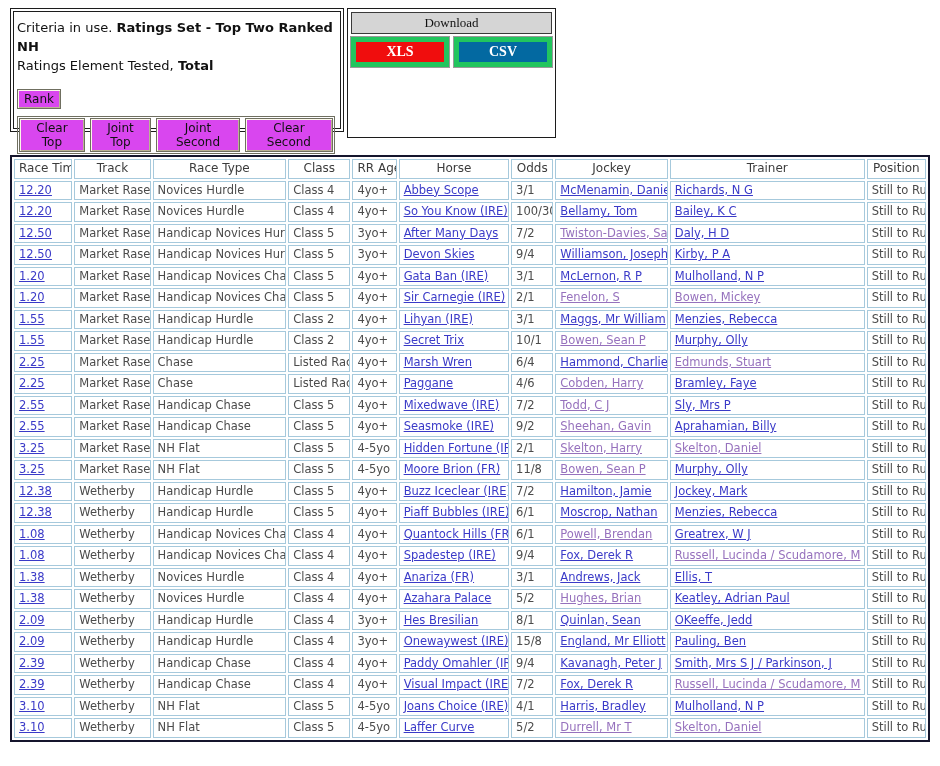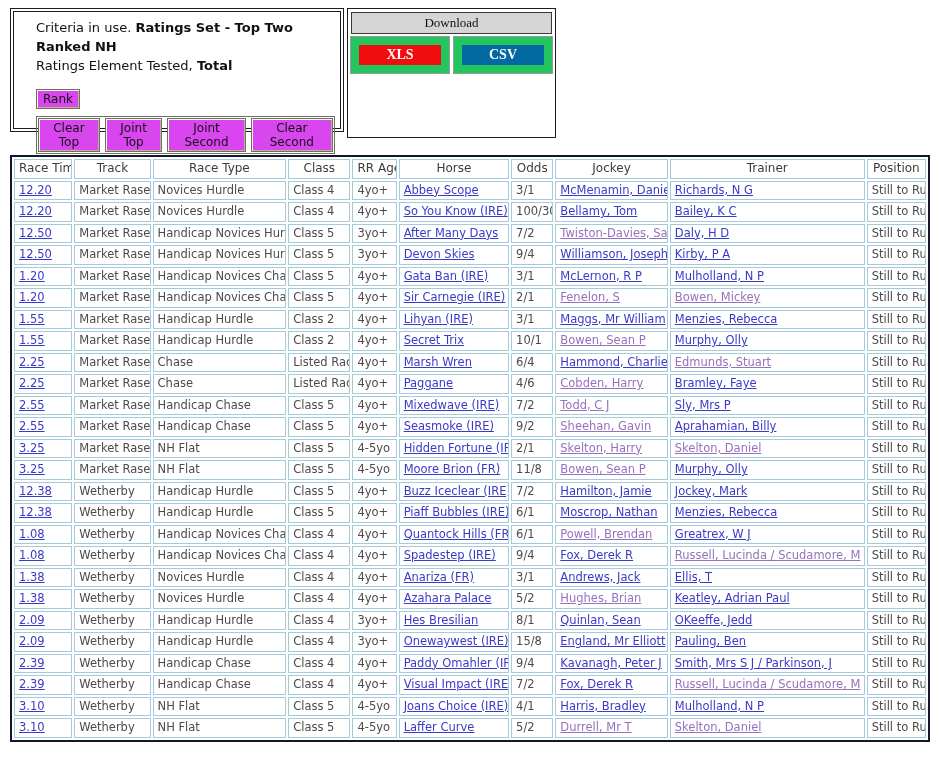--- a/index.html
+++ b/index.html
@@ -2,39 +2,39 @@
 <html><head>
 <meta charset="utf-8">
 <style>
   html,body { margin:0; padding:0; background:#ffffff; }
   body { width:940px; height:766px; position:relative; font-family:"DejaVu Sans","Liberation Sans",sans-serif; }
 
   
   .criteria-outer { position:absolute; left:10px; top:8px; width:334px; height:124px;
                     border:1px solid #1c1c1c; padding:2px; box-sizing:border-box; }
   .criteria-inner { border:1px solid #1c1c1c; height:100%; box-sizing:border-box;
-                    padding:6px 5px 4px 22px; }
+                    padding:6px 5px 4px 3px; }
   .criteria-text { font-size:13px; color:#111; line-height:19px; }
   .criteria-text b { font-weight:bold; }
 
   .btn { background:#d946ef; border:1px solid #6f6f60; color:#111;
          box-shadow: inset 1px 1px 0 #fcf8ea, inset -1px -1px 0 #bcb494;
          font-family:"DejaVu Sans","Liberation Sans",sans-serif;
          font-size:12px; padding:2px 6px; cursor:pointer; }
   .rank-wrap { margin-top:13px; }
   .btn-group { display:inline-flex; border:1px solid #6f6f60; padding:1px; gap:5px; margin-top:7px; }
 
   
   .download-outer { position:absolute; left:347px; top:8px; width:209px; height:130px;
                     border:1px solid #1c1c1c; padding:3px; box-sizing:border-box;font-family:Liberation Serif, serif; }
   .download-header { border:1px solid #3a3a3a; background:#d5d5d5; text-align:center;
                      font-size:13px; color:#111; padding:2px 0; }
   .download-buttons { display:flex; gap:5px; margin-top:3px; }
   .dl-btn { flex:1; text-align:center; color:#ffffff; font-weight:bold; font-size:14px;
-            padding:2px 0; border:8px solid #22c55e; box-shadow:0 0 0 1px #9a9a9a;
+            padding:2px 0; border:5px solid #22c55e; box-shadow:0 0 0 1px #9a9a9a;
             cursor:pointer; }
 
   
   .race-table { position:absolute; left:10px; top:155px; width:920px;
                 border-collapse:separate; border-spacing:2px; border:2px solid #15152d;
                 table-layout:fixed; background:#ffffff; }
   .race-table th, .race-table td { border:1px solid #a6c9dc; padding:1px 4px;
                 height:15.5px; line-height:15px; overflow:hidden; white-space:nowrap;
                 font-size:11.5px; box-sizing:content-box; }
   .race-table th { font-weight:normal; color:#3c3c3c; text-align:center; font-size:12px; }

